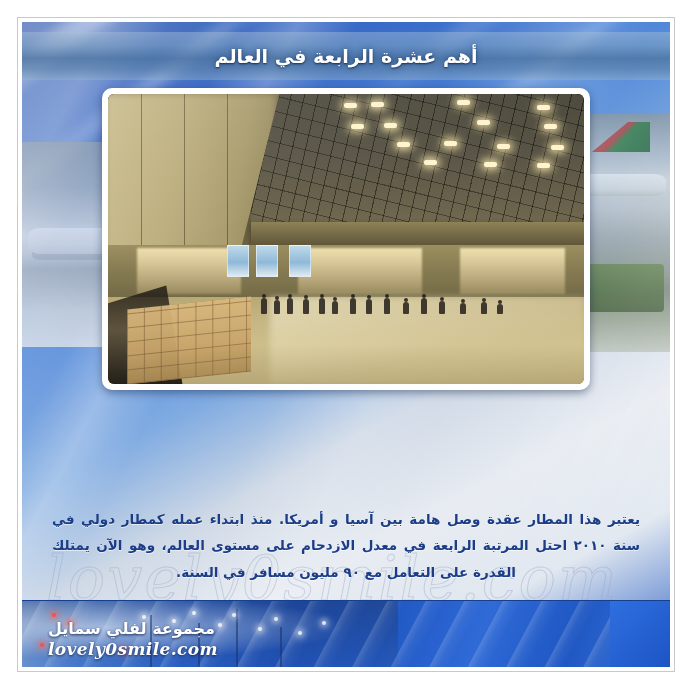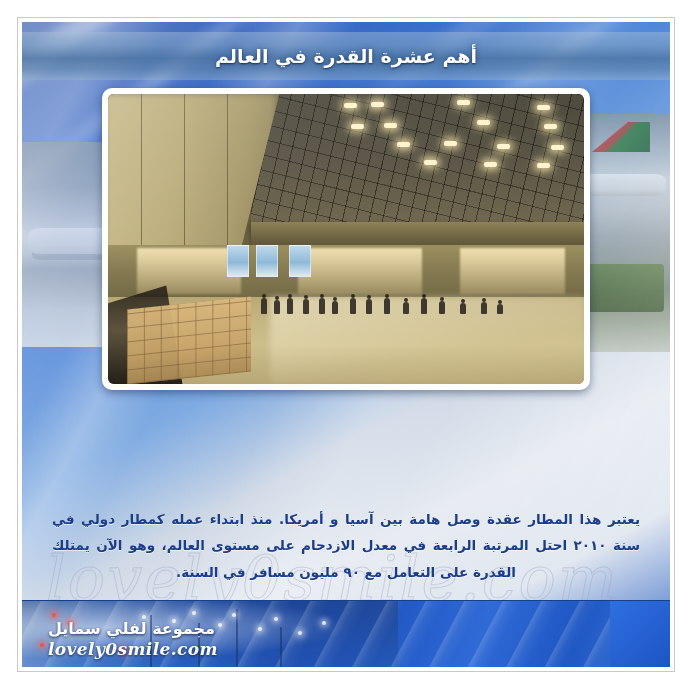--- a/index.html
+++ b/index.html
@@ -453,21 +453,21 @@
       <div class="right-warm"></div>
       <div class="plane-strip plane-right">
         <div class="tail"></div>
         <div class="fuse"></div>
         <div class="green-bus"></div>
       </div>
       <div class="collage-sheen"></div>
     </div>
 
     <div class="title-banner">
-      <div class="title-text">أهم عشرة القدرة في العالم</div>
+      <div class="title-text">أهم عشرة الرابعة في العالم</div>
     </div>
 
     <div class="photo-card">
       <div class="photo">
         <div class="ph-ceiling"></div>
         <div class="ph-grid"></div>
         <div class="ph-lights">
           <div class="lamp" style="left:28%;top:6%"></div>
           <div class="lamp" style="left:36%;top:5%"></div>
           <div class="lamp" style="left:62%;top:4%"></div>

